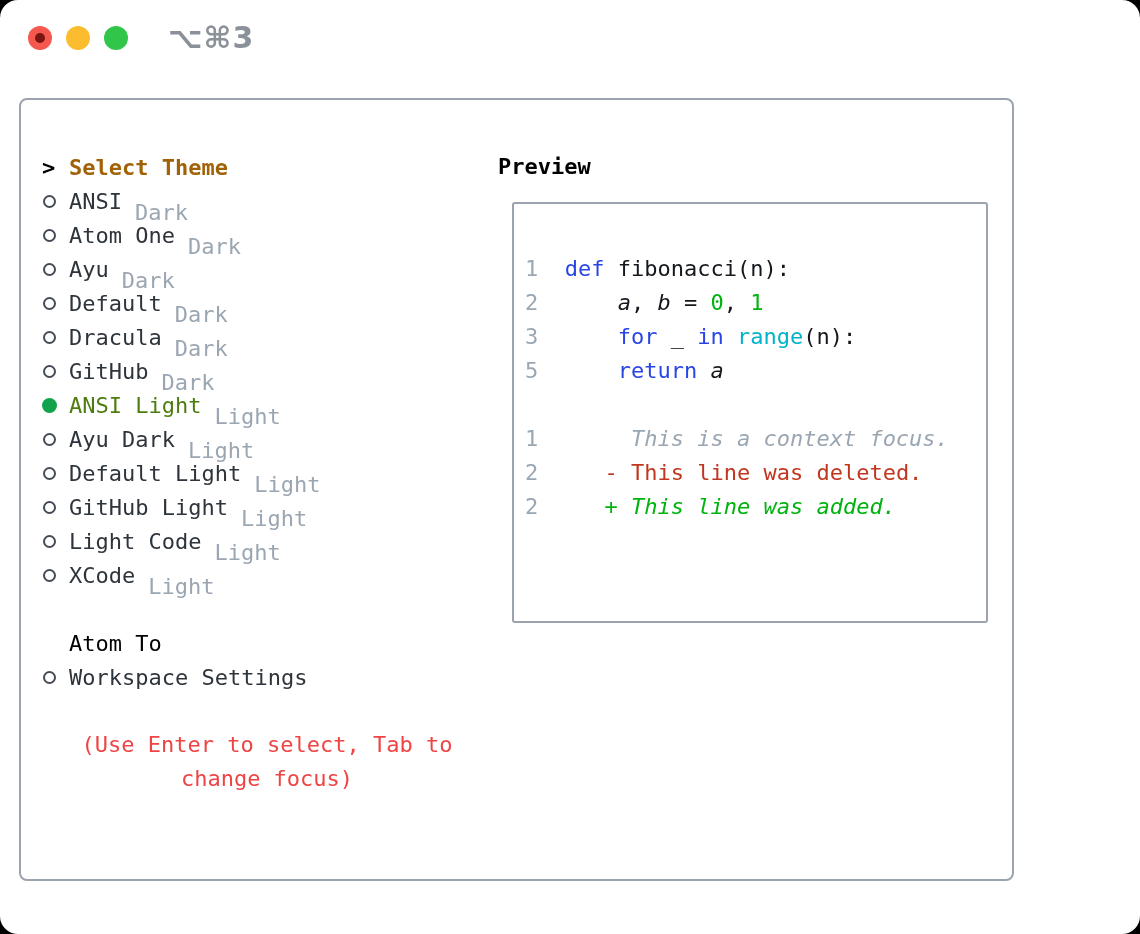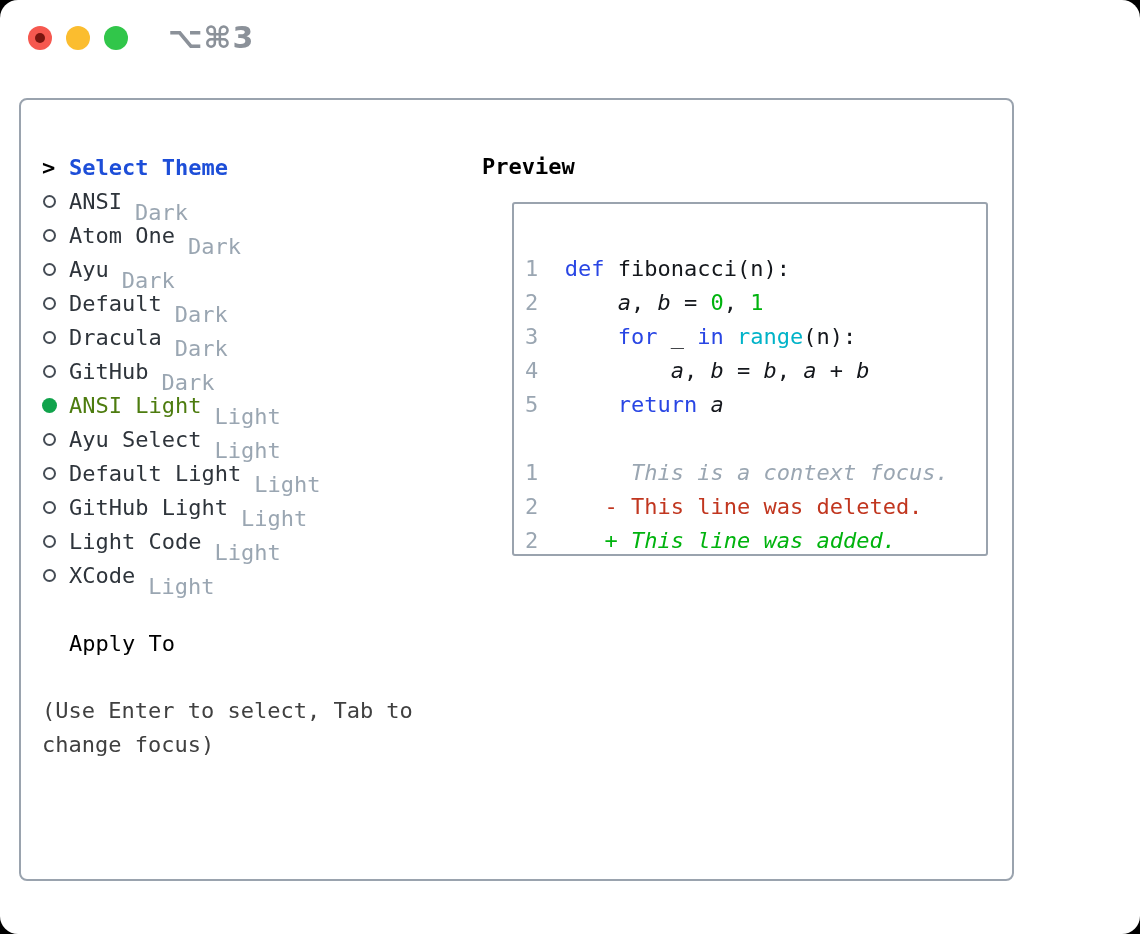--- a/index.html
+++ b/index.html
@@ -22,35 +22,35 @@
   
   #panel{
     position:absolute;left:19px;top:98px;width:995px;height:783px;
     border:2px solid #9aa3ae;border-radius:8px;box-sizing:border-box;background:#fff;
   }
   
   #theme-list{position:absolute;left:21px;top:50px;width:450px;font-size:22px;}
   .row{height:34px;display:flex;align-items:center;white-space:pre;}
   .cell{display:inline-flex;align-items:center;width:27px;flex:0 0 27px;}
   .prefix{font-weight:700;color:#000;}
-  .hdr{font-weight:700;color:#1d4ed8;}
+  .hdr{font-weight:700;color:#a16207;}
   .radio{width:13px;height:13px;border:2px solid #454c55;border-radius:50%;box-sizing:border-box;margin-left:1px;}
   .radio.sel{width:15px;height:15px;border:none;background:#11a34c;margin-left:0;}
   .tname{color:#2e343b;}
   .tname.sel{color:#4d7c0f;}
   .tvar{color:#9aa6b2;margin-left:13px;margin-top:22px;}
   .applyhdr{color:#000;}
-  .helpline{height:34px;line-height:34px;color:#404040;white-space:pre;}
+  .helpline{height:34px;line-height:34px;color:#ef4444;white-space:pre;text-align:center;}
   
   #preview-heading{
-    position:absolute;left:461px;top:50px;height:34px;line-height:34px;
+    position:absolute;left:477px;top:50px;height:34px;line-height:34px;
     font-size:22px;font-weight:700;color:#000;
   }
   #preview-box{
-    position:absolute;left:491px;top:102px;width:476px;height:354px;
+    position:absolute;left:491px;top:102px;width:476px;height:421px;
     border:2px solid #9aa3ae;border-radius:3px;box-sizing:border-box;
     padding:48px 6px 60px 11px;overflow:hidden;font-size:22px;
   }
   .pline{height:34px;line-height:34px;white-space:pre;}
   .seg-n{color:#9aa6b2;}
   .seg-p{color:#14171c;}
   .seg-k{color:#2946e4;}
   .seg-c{color:#00b3c8;}
   .seg-g{color:#00b30e;}
   .seg-i{color:#14171c;font-style:italic;}
@@ -72,37 +72,37 @@
   <div id="panel">
     <div id="theme-list">
         <div class="row"><span class="cell prefix">&gt;</span><span class="hdr">Select Theme</span></div>
         <div class="row"><span class="cell"><span class="radio"></span></span><span class="tname">ANSI</span><span class="tvar">Dark</span></div>
         <div class="row"><span class="cell"><span class="radio"></span></span><span class="tname">Atom One</span><span class="tvar">Dark</span></div>
         <div class="row"><span class="cell"><span class="radio"></span></span><span class="tname">Ayu</span><span class="tvar">Dark</span></div>
         <div class="row"><span class="cell"><span class="radio"></span></span><span class="tname">Default</span><span class="tvar">Dark</span></div>
         <div class="row"><span class="cell"><span class="radio"></span></span><span class="tname">Dracula</span><span class="tvar">Dark</span></div>
         <div class="row"><span class="cell"><span class="radio"></span></span><span class="tname">GitHub</span><span class="tvar">Dark</span></div>
         <div class="row"><span class="cell"><span class="radio sel"></span></span><span class="tname sel">ANSI Light</span><span class="tvar">Light</span></div>
-        <div class="row"><span class="cell"><span class="radio"></span></span><span class="tname">Ayu Select</span><span class="tvar">Light</span></div>
+        <div class="row"><span class="cell"><span class="radio"></span></span><span class="tname">Ayu Dark</span><span class="tvar">Light</span></div>
         <div class="row"><span class="cell"><span class="radio"></span></span><span class="tname">Default Light</span><span class="tvar">Light</span></div>
         <div class="row"><span class="cell"><span class="radio"></span></span><span class="tname">GitHub Light</span><span class="tvar">Light</span></div>
         <div class="row"><span class="cell"><span class="radio"></span></span><span class="tname">Light Code</span><span class="tvar">Light</span></div>
         <div class="row"><span class="cell"><span class="radio"></span></span><span class="tname">XCode</span><span class="tvar">Light</span></div>
         <div class="row"></div>
-        <div class="row"><span class="cell"></span><span class="applyhdr">Apply To</span></div>
+        <div class="row"><span class="cell"></span><span class="applyhdr">Atom To</span></div>
+        <div class="row"><span class="cell"><span class="radio"></span></span><span class="tname">Workspace Settings</span></div>
         <div class="row"></div>
         <div class="helpline">(Use Enter to select, Tab to</div>
         <div class="helpline">change focus)</div>
       </div>
     <div id="preview-heading">Preview</div>
     <div id="preview-box">
         <div class="pline"><span class="seg-n">1</span><span class="seg-p">  </span><span class="seg-k">def</span><span class="seg-p"> fibonacci(n):</span></div>
         <div class="pline"><span class="seg-n">2</span><span class="seg-p">      </span><span class="seg-i">a</span><span class="seg-p">, </span><span class="seg-i">b</span><span class="seg-p"> = </span><span class="seg-g">0</span><span class="seg-p">, </span><span class="seg-g">1</span></div>
         <div class="pline"><span class="seg-n">3</span><span class="seg-p">      </span><span class="seg-k">for</span><span class="seg-p"> _ </span><span class="seg-k">in</span><span class="seg-p"> </span><span class="seg-c">range</span><span class="seg-p">(n):</span></div>
-        <div class="pline"><span class="seg-n">4</span><span class="seg-p">          </span><span class="seg-i">a</span><span class="seg-p">, </span><span class="seg-i">b</span><span class="seg-p"> = </span><span class="seg-i">b</span><span class="seg-p">, </span><span class="seg-i">a</span><span class="seg-p"> + </span><span class="seg-i">b</span></div>
         <div class="pline"><span class="seg-n">5</span><span class="seg-p">      </span><span class="seg-k">return</span><span class="seg-p"> </span><span class="seg-i">a</span></div>
         <div class="pline"></div>
         <div class="pline"><span class="seg-n">1</span><span class="seg-p">       </span><span class="seg-x">This is a context focus.</span></div>
         <div class="pline"><span class="seg-n">2</span><span class="seg-p">     </span><span class="seg-d">- This line was deleted.</span></div>
         <div class="pline"><span class="seg-n">2</span><span class="seg-p">     </span><span class="seg-a">+ This line was added.</span></div>
       </div>
   </div>
 </div>
 
 </body></html>

